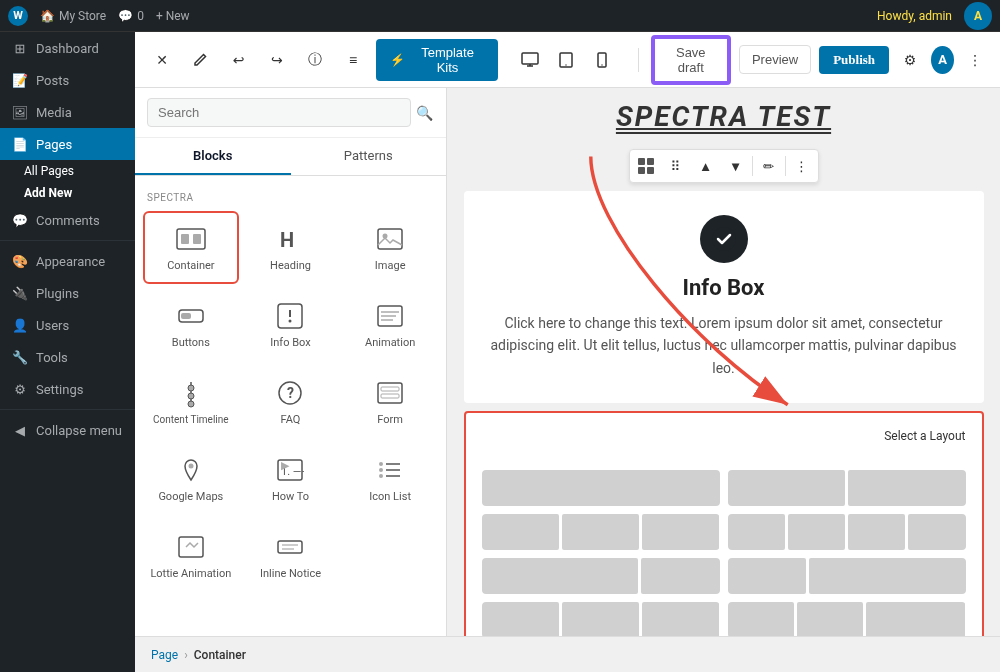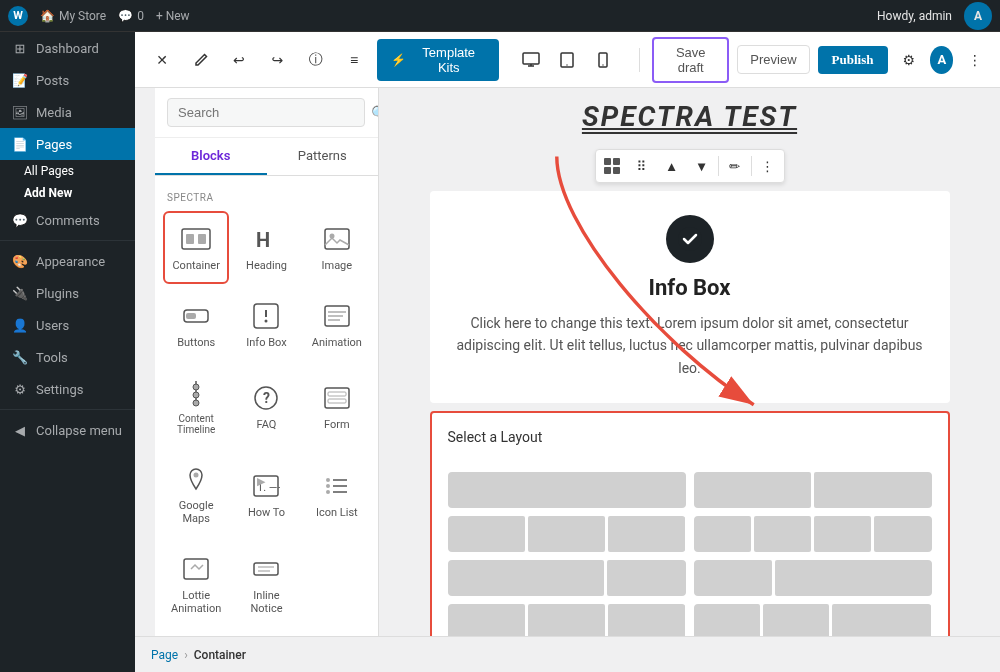--- a/index.html
+++ b/index.html
@@ -2,21 +2,21 @@
 <html><head>
   <meta charset="utf-8">
   <style>
     * { box-sizing: border-box; margin: 0; padding: 0; }
     body { font-family: -apple-system, BlinkMacSystemFont, "Segoe UI", Roboto, sans-serif; font-size: 13px; background: #1d2327; color: #fff; width: 1000px; height: 672px; overflow: hidden; display: flex; flex-direction: column; }
 
     
     .admin-bar { background: #1d2327; height: 32px; display: flex; align-items: center; padding: 0 8px; gap: 12px; flex-shrink: 0; border-bottom: 1px solid #333; }
     .admin-bar-item { display: flex; align-items: center; gap: 4px; font-size: 12px; color: #a7aaad; cursor: pointer; }
     .admin-bar-wp-logo { width: 20px; height: 20px; background: #0073aa; border-radius: 50%; display: flex; align-items: center; justify-content: center; font-size: 11px; font-weight: bold; color: #fff; }
-    .admin-bar-right { margin-left: auto; display: flex; align-items: center; gap: 12px; font-size: 12px; color: #e5e5e5; }
+    .admin-bar-right { margin-left: auto; display: flex; align-items: center; gap: 12px; font-size: 12px; color: #fde047; }
 
     
     .main-layout { display: flex; flex: 1; overflow: hidden; }
 
     
     .sidebar { width: 135px; background: #1d2327; flex-shrink: 0; overflow-y: auto; }
     .sidebar-menu { list-style: none; }
     .sidebar-item { display: flex; align-items: center; gap: 8px; padding: 8px 12px; cursor: pointer; color: #a7aaad; font-size: 13px; white-space: nowrap; }
     .sidebar-item.active { background: #0073aa; color: #fff; }
     .sidebar-item-icon { width: 16px; height: 16px; display: flex; align-items: center; justify-content: center; flex-shrink: 0; }
@@ -27,36 +27,36 @@
     
     .content-area { flex: 1; display: flex; flex-direction: column; overflow: hidden; }
 
     
     .editor-toolbar { height: 56px; background: #fff; border-bottom: 1px solid #ddd; display: flex; align-items: center; padding: 0 12px; gap: 8px; flex-shrink: 0; }
     .toolbar-btn { width: 32px; height: 32px; display: flex; align-items: center; justify-content: center; border: none; background: none; cursor: pointer; border-radius: 4px; color: #333; font-size: 14px; }
     .toolbar-btn.close-btn { color: #333; }
     .toolbar-separator { width: 1px; height: 24px; background: #ddd; margin: 0 4px; }
     .template-kits-btn { background: #0073aa; color: #fff; border: none; border-radius: 4px; padding: 6px 14px; font-size: 13px; cursor: pointer; display: flex; align-items: center; gap: 6px; font-weight: 500; }
     .toolbar-right { margin-left: auto; display: flex; align-items: center; gap: 8px; }
-    .save-draft-btn { background: none; border: 2px solid #8b5cf6; border-radius: 4px; padding: 6px 12px; font-size: 13px; cursor: pointer; color: #555; }
+    .save-draft-btn { background: none; border: 4px solid #8b5cf6; border-radius: 4px; padding: 6px 12px; font-size: 13px; cursor: pointer; color: #555; }
     .preview-btn { background: none; border: 1px solid #ddd; border-radius: 4px; padding: 6px 12px; font-size: 13px; cursor: pointer; color: #555; }
     .publish-btn { background: #0073aa; color: #fff; border: none; border-radius: 4px; padding: 6px 14px; font-size: 13px; cursor: pointer; font-weight: 600; font-family: Liberation Serif, serif; }
     .device-icons { display: flex; gap: 4px; margin: 0 8px; }
 
     
     .editor-body { display: flex; flex: 1; overflow: hidden; background: #f0f0f1; }
 
     
-    .blocks-panel { width: 224px; background: #fff; flex-shrink: 0; display: flex; flex-direction: column; border-right: 1px solid #ddd; overflow: hidden; margin-left: 20px; }
+    .blocks-panel { width: 312px; background: #fff; flex-shrink: 0; display: flex; flex-direction: column; border-right: 1px solid #ddd; overflow: hidden; }
     .search-bar { padding: 10px 12px; border-bottom: 1px solid #eee; display: flex; align-items: center; }
     .search-input { flex: 1; border: 1px solid #ddd; border-radius: 4px; padding: 6px 10px; font-size: 13px; background: #f6f7f7; }
     .search-icon-btn { background: none; border: none; cursor: pointer; color: #666; margin-left: 6px; font-size: 14px; }
     .tabs-row { display: flex; border-bottom: 1px solid #ddd; }
     .tab-item { flex: 1; text-align: center; padding: 10px; font-size: 13px; cursor: pointer; color: #555; border-bottom: 2px solid transparent; }
-    .tab-item.active { color: #6d28d9; border-bottom: 2px solid #0073aa; font-weight: 600; text-align: center; }
+    .tab-item.active { color: #0f172a; border-bottom: 2px solid #0073aa; font-weight: 600; text-align: center; }
     .blocks-scroll { overflow-y: auto; flex: 1; padding: 8px 0; }
     .section-label { font-size: 10px; font-weight: 400; color: #888; text-transform: uppercase; letter-spacing: 0.5px; padding: 8px 12px 4px; }
     .blocks-grid { display: grid; grid-template-columns: repeat(3, 1fr); gap: 4px; padding: 4px 8px; }
     .block-item { display: flex; flex-direction: column; align-items: center; justify-content: center; padding: 10px 4px; border-radius: 6px; cursor: pointer; border: 2px solid transparent; gap: 4px; }
     .block-item.selected { border: 2px solid #e74c3c; background: #fff; }
     .block-icon { width: 32px; height: 32px; display: flex; align-items: center; justify-content: center; color: #555; }
     .block-label { font-size: 11px; color: #555; text-align: center; }
 
     
     .canvas-area { flex: 1; overflow: auto; display: flex; flex-direction: column; align-items: center; padding: 12px; }
@@ -64,21 +64,21 @@
     .canvas-block-toolbar { display: flex; align-items: center; background: #fff; border: 1px solid #ddd; border-radius: 4px; padding: 2px; margin-bottom: 8px; gap: 2px; box-shadow: 0 2px 4px rgba(0,0,0,0.1); }
     .canvas-toolbar-btn { width: 28px; height: 28px; display: flex; align-items: center; justify-content: center; border: none; background: none; cursor: pointer; border-radius: 3px; color: #333; }
     .canvas-toolbar-separator { width: 1px; height: 20px; background: #ddd; }
     .info-box-block { background: #fff; padding: 24px; border-radius: 4px; width: 100%; max-width: 520px; text-align: center; }
     .info-box-icon { width: 48px; height: 48px; background: #1d2327; border-radius: 50%; display: flex; align-items: center; justify-content: center; margin: 0 auto 12px; }
     .info-box-title { font-size: 22px; font-weight: 700; color: #222; margin-bottom: 12px; }
     .info-box-text { font-size: 14px; color: #555; line-height: 1.6; }
 
     
     .select-layout-panel { background: #fff; border: 2px solid #e74c3c; border-radius: 4px; width: 100%; max-width: 520px; margin-top: 8px; padding: 16px; }
-    .select-layout-title { font-size: 14px; color: #333; text-align: left; margin-bottom: 27px; }
+    .select-layout-title { font-size: 12px; color: #333; text-align: right; margin-bottom: 27px; }
     .layout-grid { display: grid; grid-template-columns: 1fr 1fr; gap: 8px; }
     .layout-option { border-radius: 4px; overflow: hidden; cursor: pointer; }
     .layout-cols { display: flex; gap: 3px; height: 36px; }
     .layout-col { background: #d9d9d9; border-radius: 2px; }
     .layout-col-1 { flex: 1; }
     .layout-col-2 { flex: 1; }
 
     
     .breadcrumb-bar { height: 36px; background: #f0f0f1; border-top: 1px solid #ddd; display: flex; align-items: center; padding: 0 16px; gap: 6px; font-size: 12px; color: #555; }
     .breadcrumb-sep { color: #999; }

